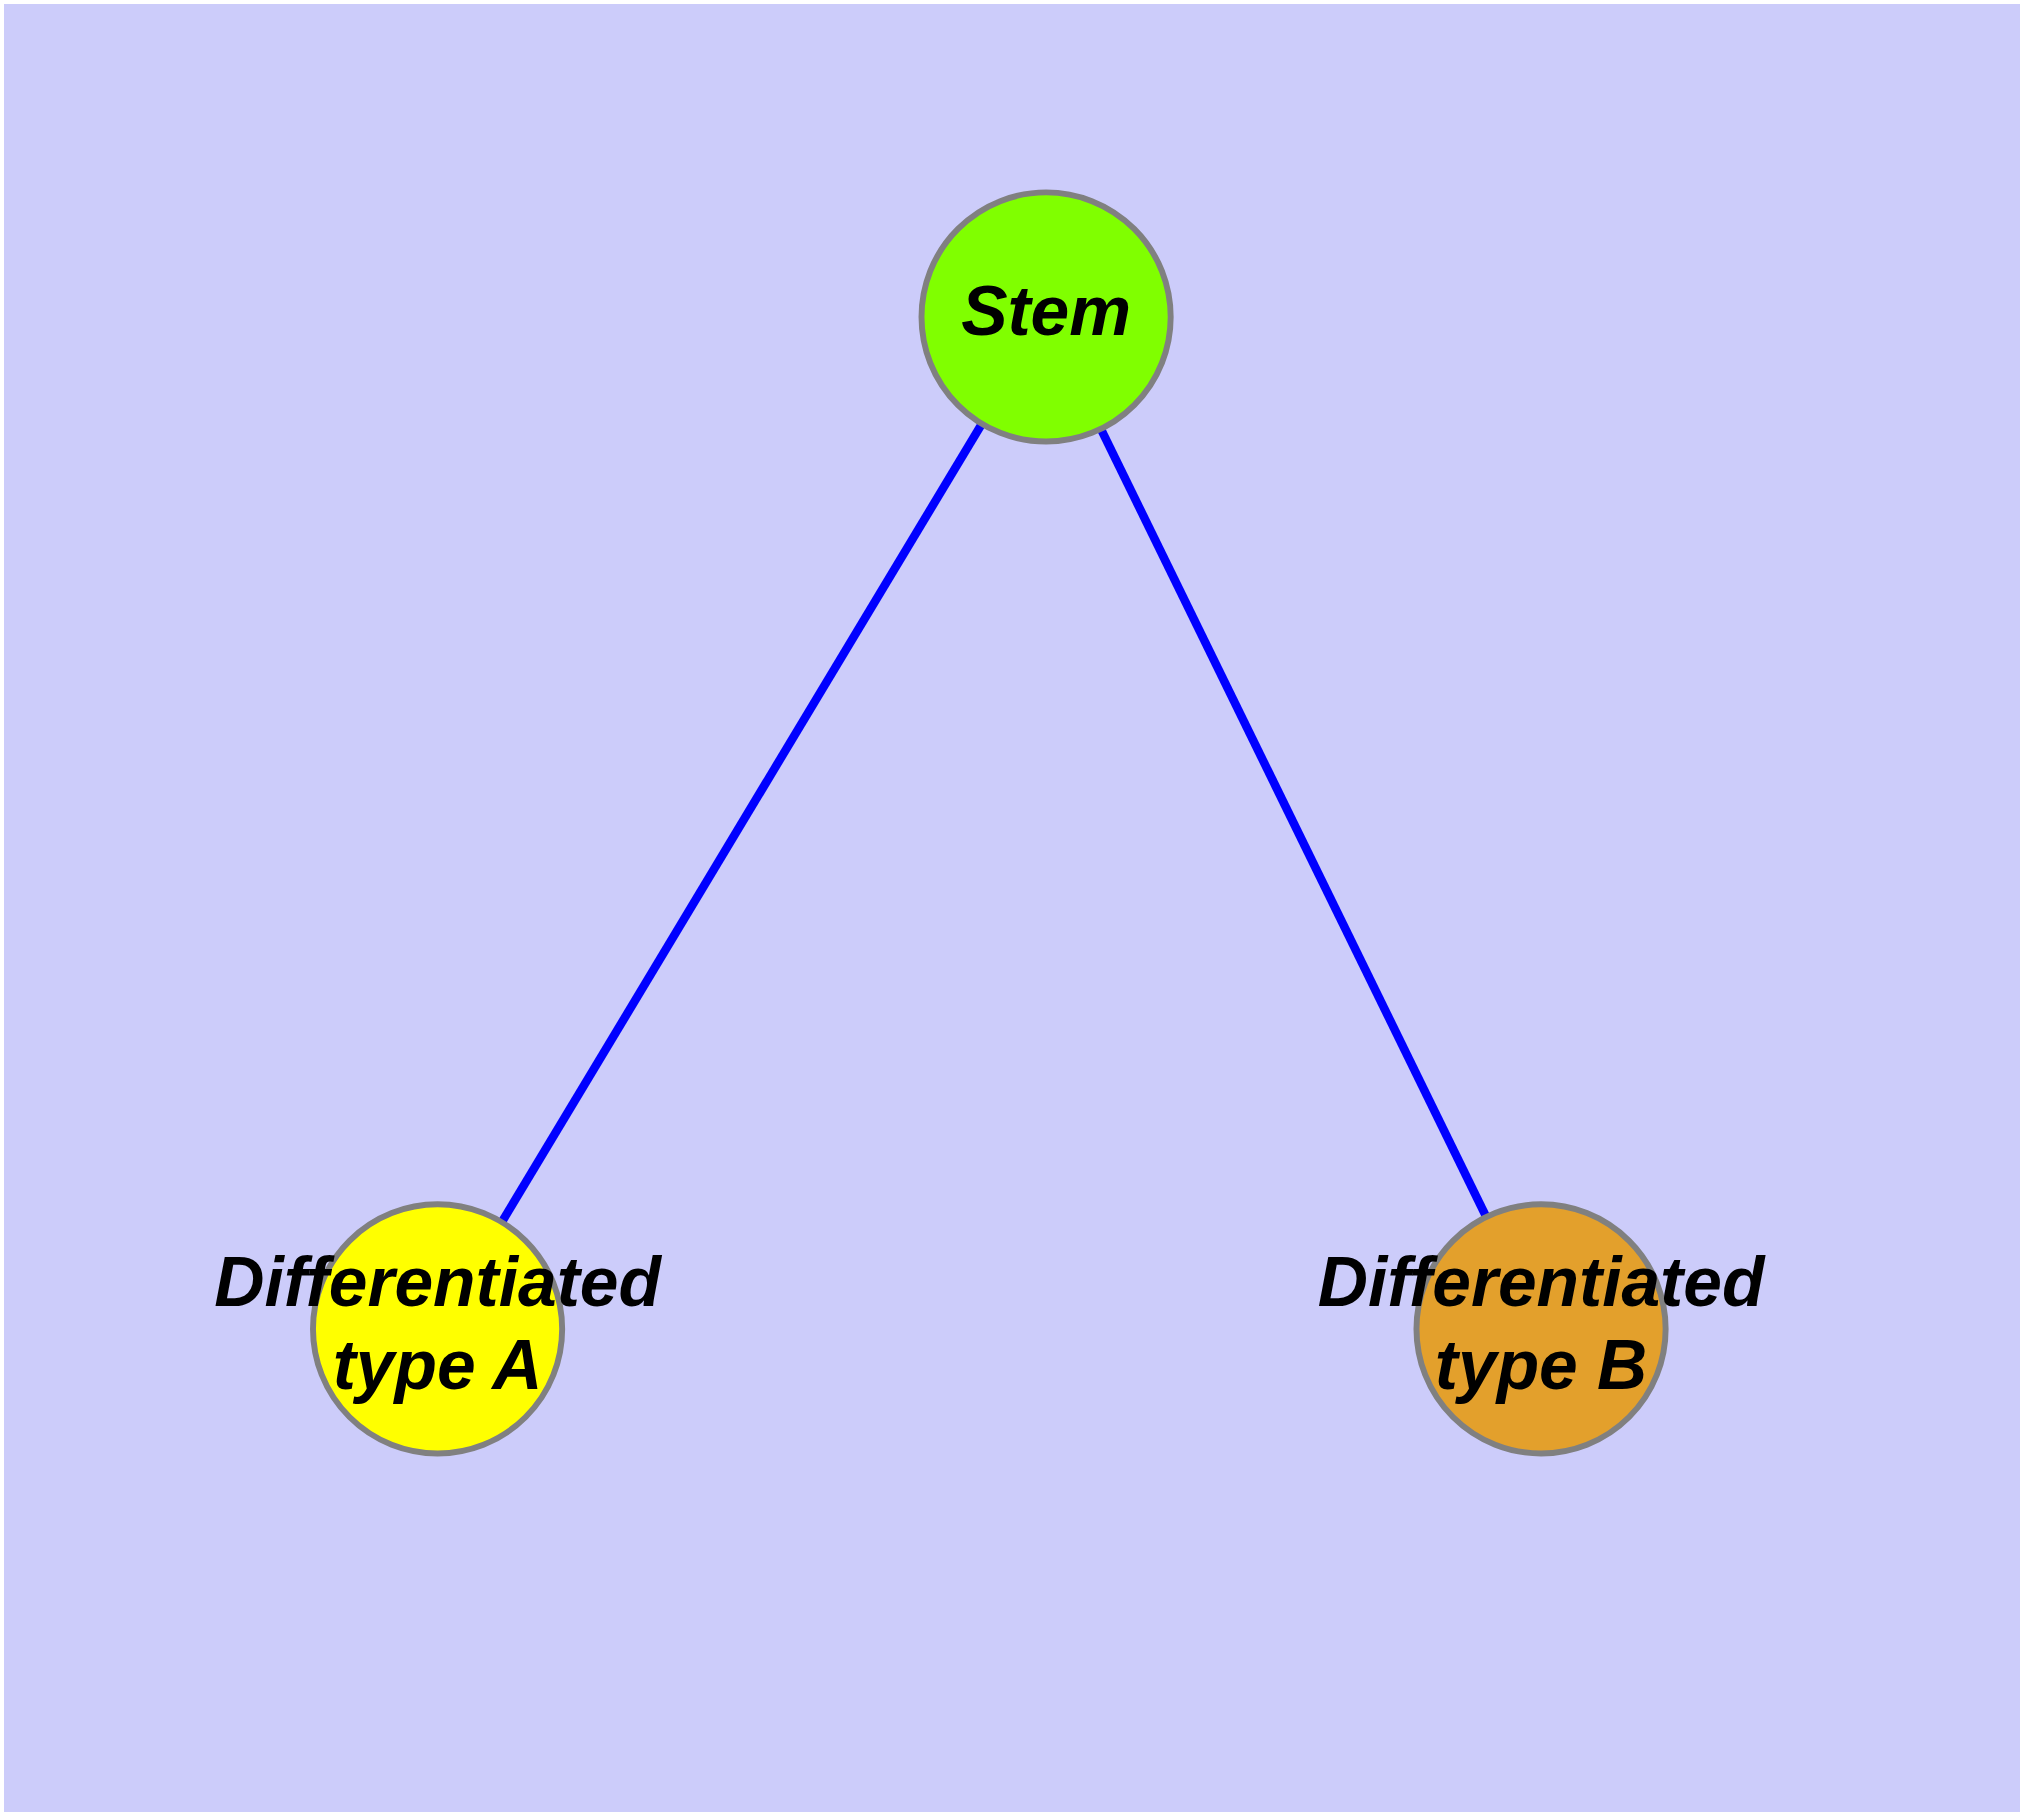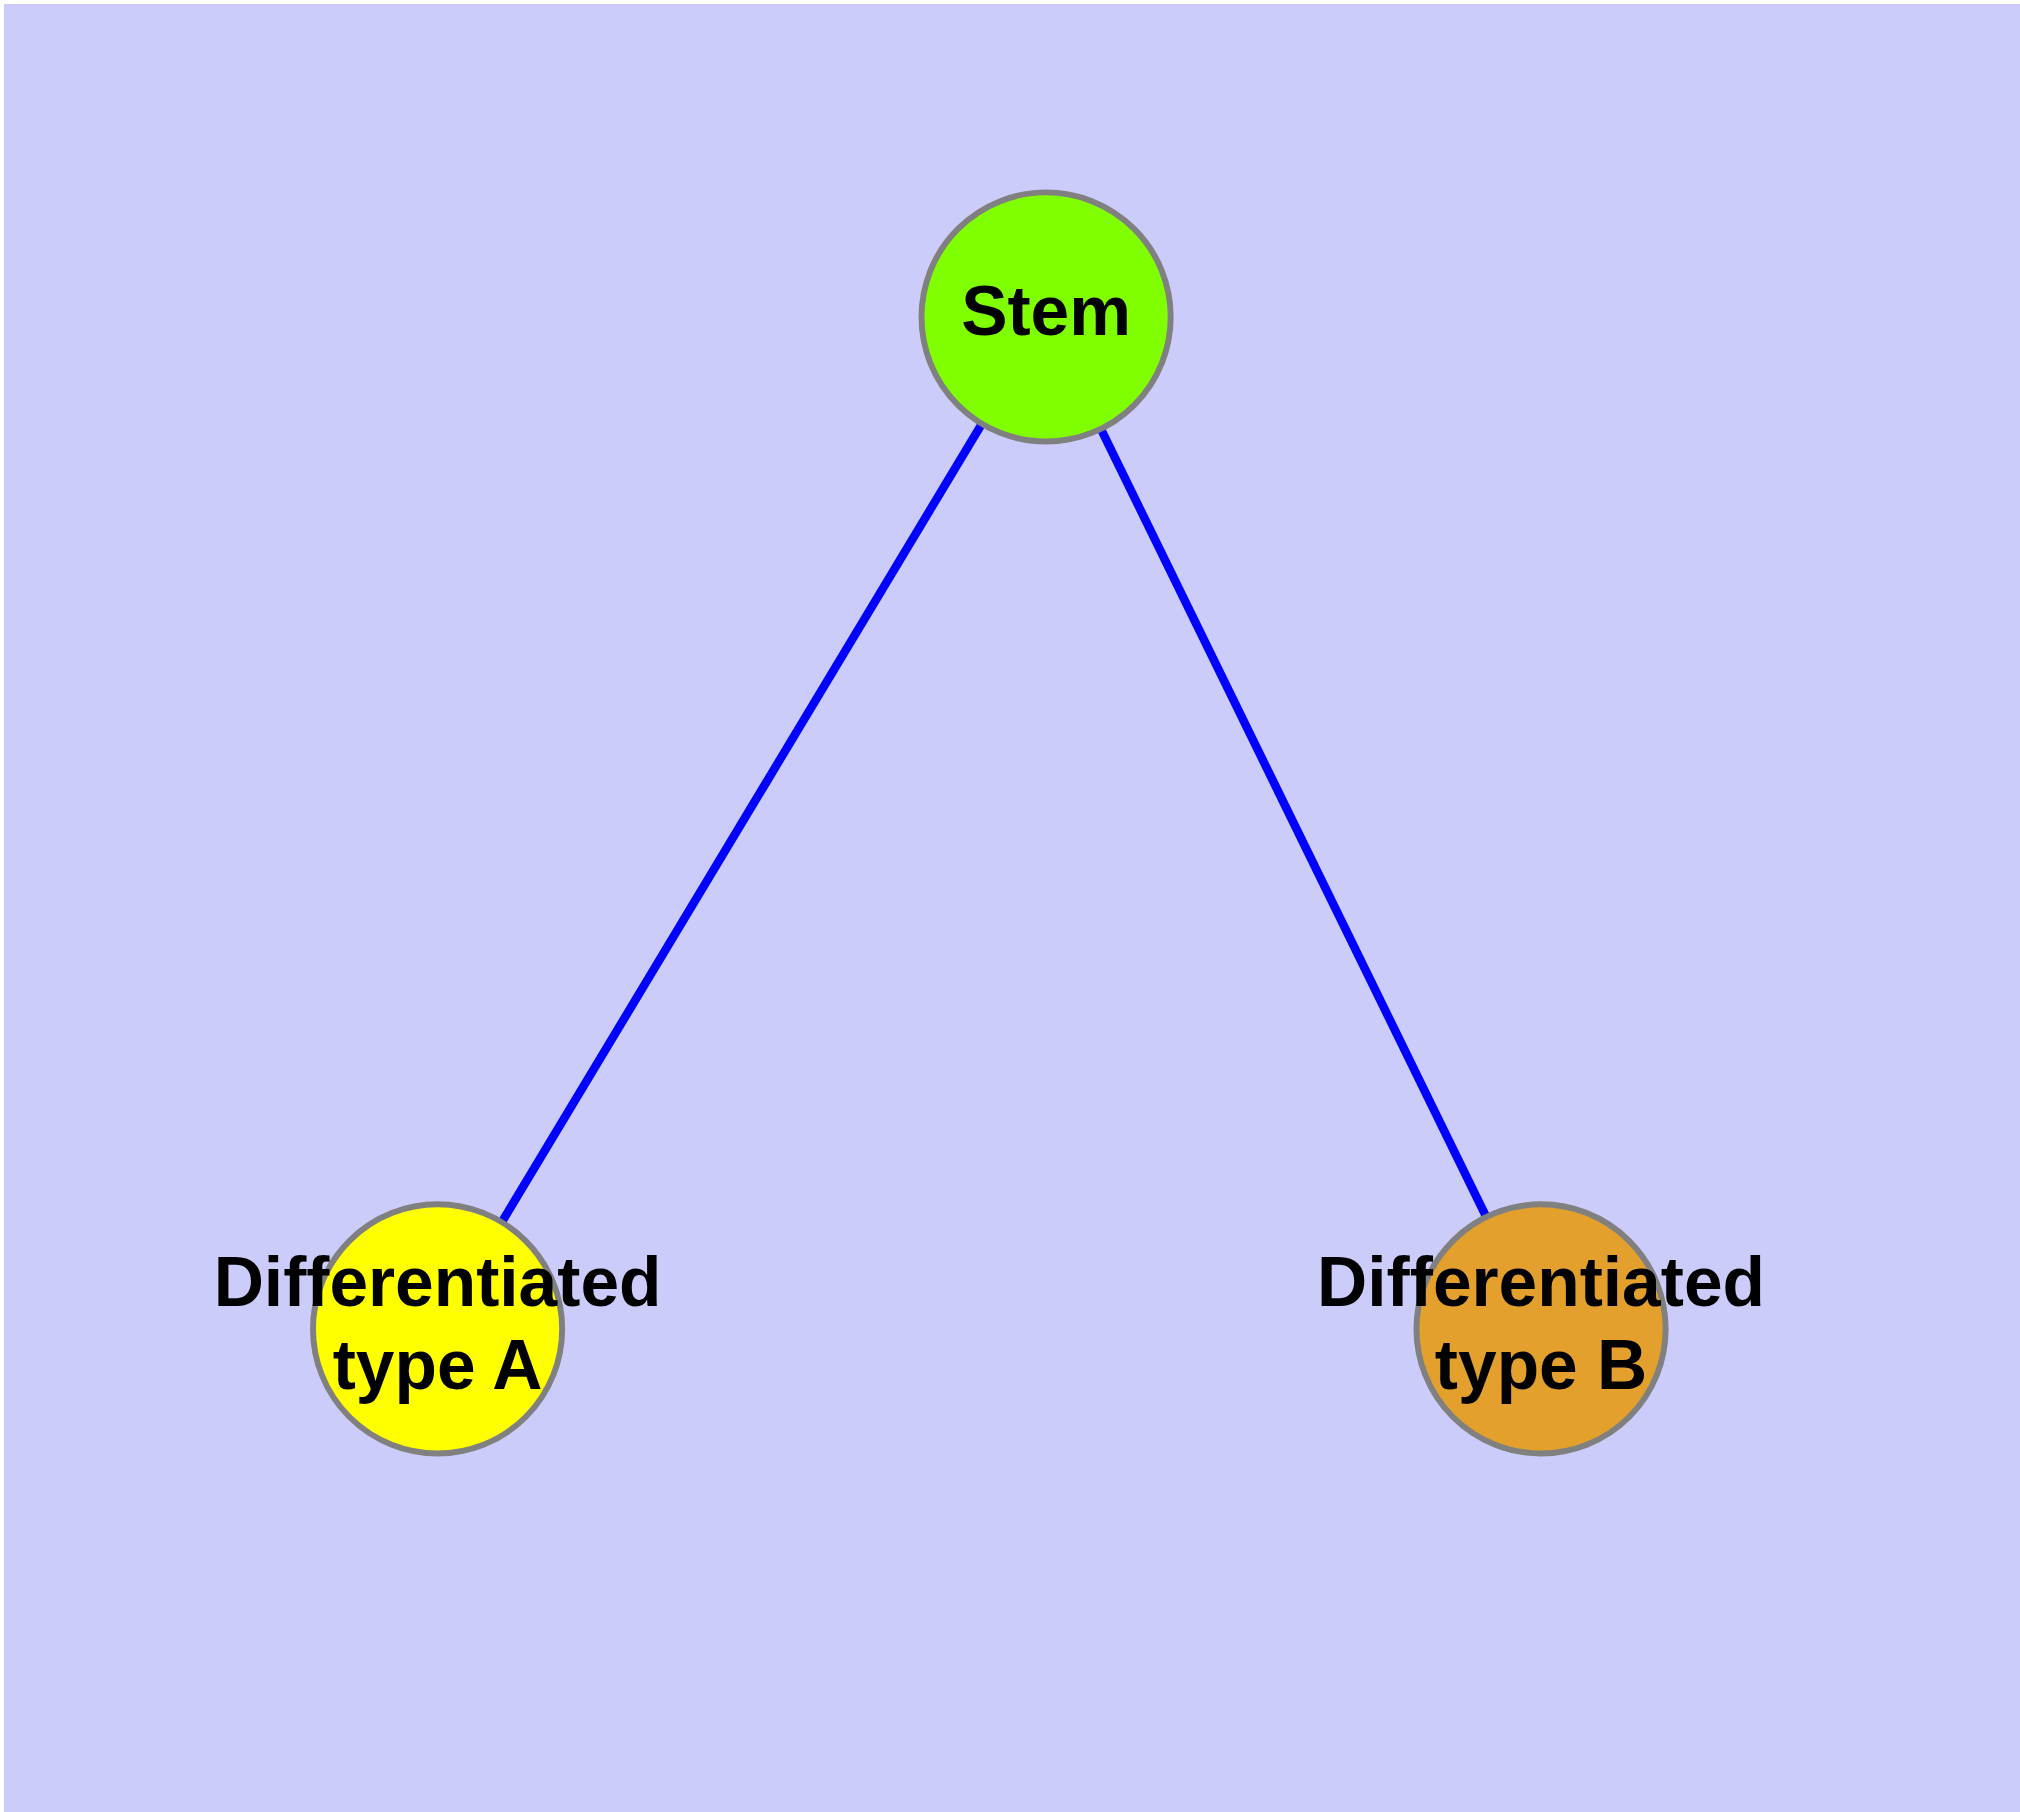--- a/index.html
+++ b/index.html
@@ -36,21 +36,21 @@
     font-weight: bold;
     fill: #000000;
     text-anchor: middle;
     dominant-baseline: middle;
     font-family: "Liberation Sans", "DejaVu Sans", sans-serif;
   }
 </style>
 </head>
 <body>
 
-<div id="canvas" style="width: 2021px; height: 1812px; background: rgb(255, 255, 255);">
+<div id="canvas" style="width: 2021px; height: 1812px; background: rgb(255, 255, 255); font-style: italic;">
 
   <div id="plot-area" style="background: rgb(204, 204, 250);"></div>
 
   <svg id="graph-svg" viewBox="0 0 2384 2138" xmlns="http://www.w3.org/2000/svg">
 
     <g>
       <line class="graph-edge" id="edge-0" x1="1234" y1="374" x2="516" y2="1568" stroke="#0000ff" stroke-width="10" stroke-linecap="butt"></line>
       <line class="graph-edge" id="edge-1" x1="1234" y1="374" x2="1818" y2="1568" stroke="#0000ff" stroke-width="10" stroke-linecap="butt"></line>
     </g>
 

